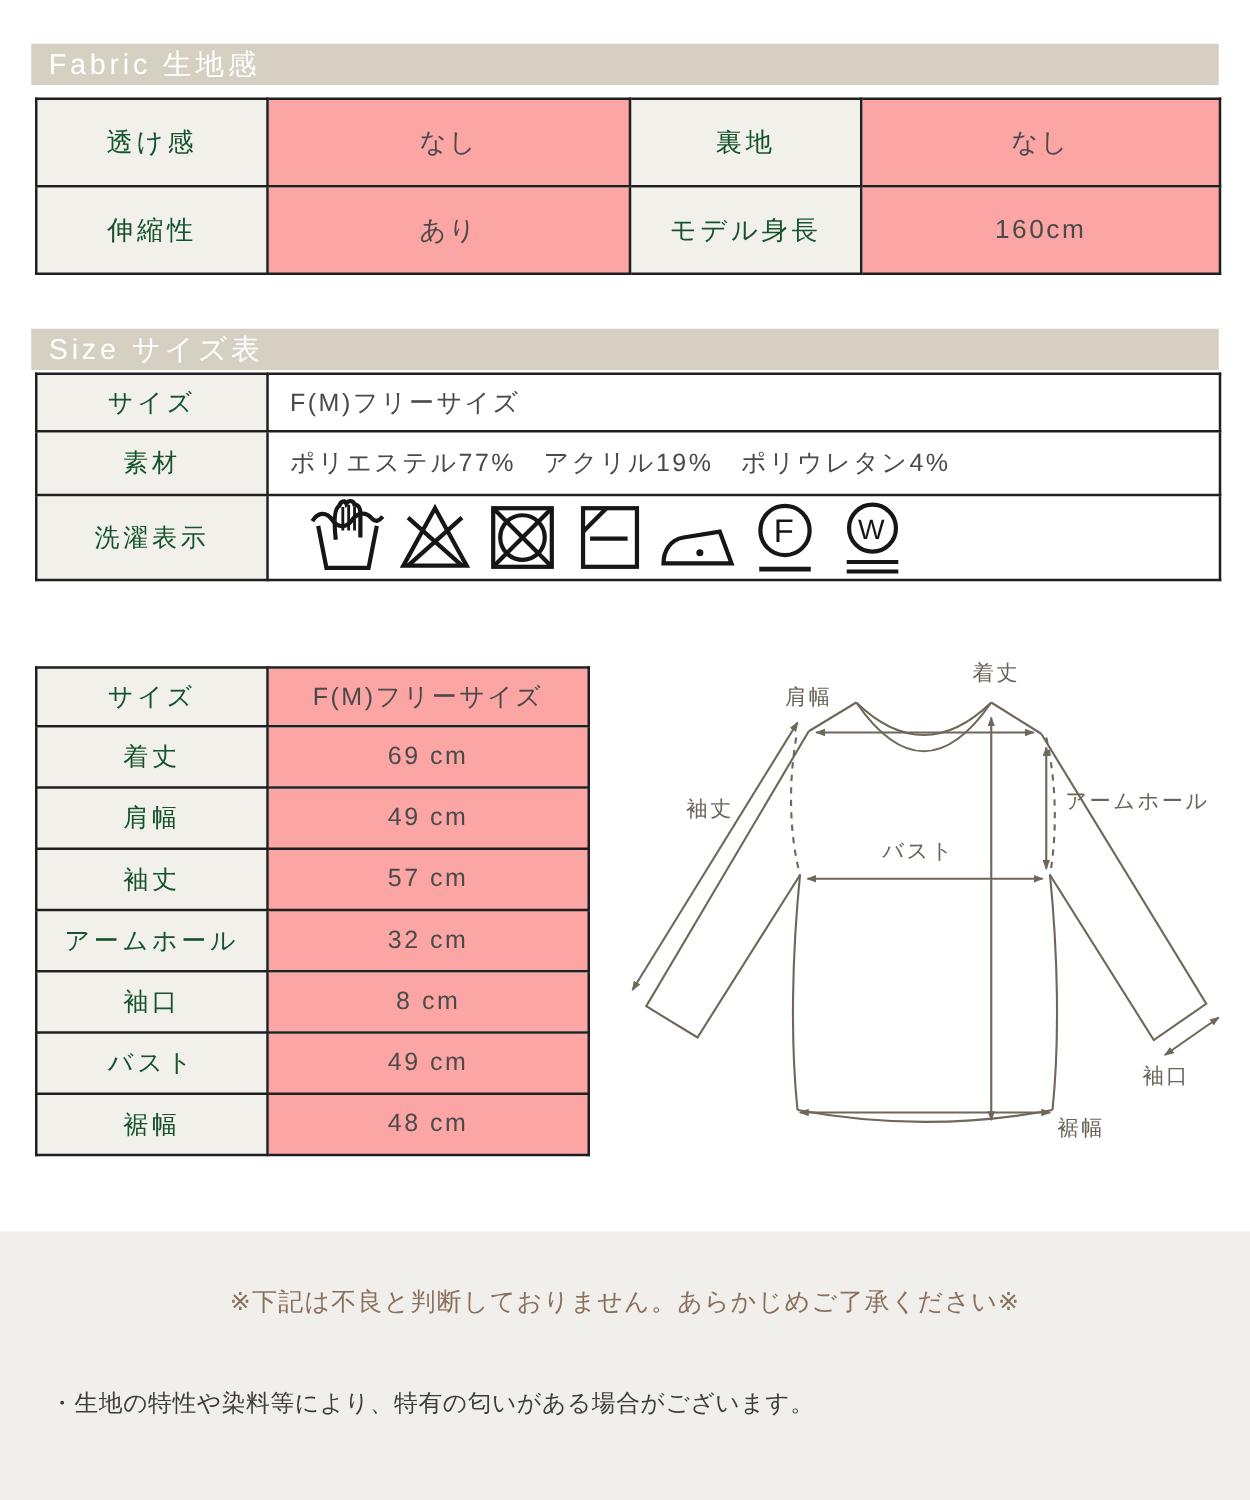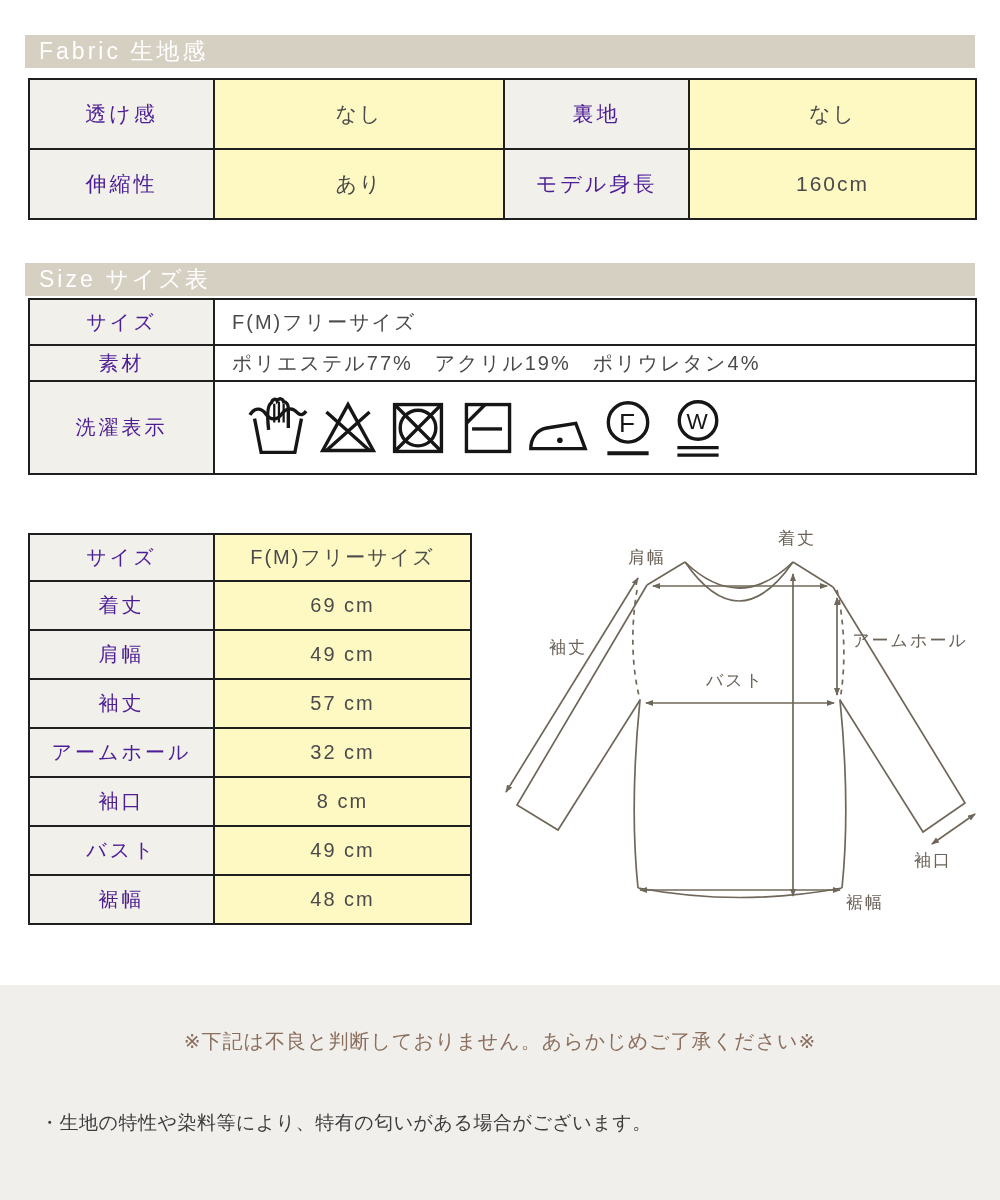--- a/index.html
+++ b/index.html
@@ -17,22 +17,22 @@
   #fabric-bar { top:35px; }
   #size-bar   { top:263px; }
 
   
   table { border-collapse:collapse; table-layout:fixed; position:absolute; }
   td {
     border:2px solid #1f1f1f; text-align:center; vertical-align:middle;
     font-size:21px; color:#4a4a4a; letter-spacing:2px; padding:0;
     overflow:hidden; white-space:nowrap;
   }
-  td.lab { background:#f2f0ea; color:#4c1d95; letter-spacing:3px; }
-  td.val { background:#fef9c3; }
+  td.lab { background:#f2f0ea; color:#14532d; letter-spacing:3px; }
+  td.val { background:#fca5a5; }
   td.val-left { background:#ffffff; text-align:left; padding-left:17px; letter-spacing:2px; }
 
   #fabric-table { left:28px; top:78px; width:947px; }
   #fabric-table tr { height:70px; }
 
   #size-table { left:28px; top:298px; width:947px; }
   #size-table td { font-size:20px; }
 
   #measure-table { left:28px; top:533px; width:442px; }
   #measure-table td { font-size:20px; }
@@ -99,25 +99,25 @@
   <table id="size-table">
     <colgroup>
         <col style="width:185px">
         <col style="width:762px">
       </colgroup>
     <tbody>
         <tr style="height:46px">
       <td class="lab">サイズ</td>
       <td class="val-left">F(M)フリーサイズ</td>
     </tr>
-    <tr style="height:36px">
+    <tr style="height:51px">
       <td class="lab">素材</td>
       <td class="val-left">ポリエステル77%　アクリル19%　ポリウレタン4%</td>
     </tr>
-    <tr style="height:93px">
+    <tr style="height:68px">
       <td class="lab">洗濯表示</td>
       <td class="val-left">
         <div class="care-icons">
 
           <svg viewBox="0 0 64 68" width="60" height="64">
             <g class="care-stroke">
               <path d="M2 20 C7 12, 14 12, 19 19 C24 26, 31 26, 36 19 C41 12, 48 12, 53 18 C56 21, 59 20, 62 16"></path>
               <path d="M7 24 L14 60 L50 60 L57 24"></path>
               <path d="M22 36 C20 18, 21 9, 25 7 C26 3, 30 2, 31 5 C33 2, 37 2, 38 6 C41 6, 43 9, 43 13 L43 34"></path>
               <path d="M28 8 L28 28 M33 6 L33 28 M38 8 L38 28" stroke-width="2.4"></path>

